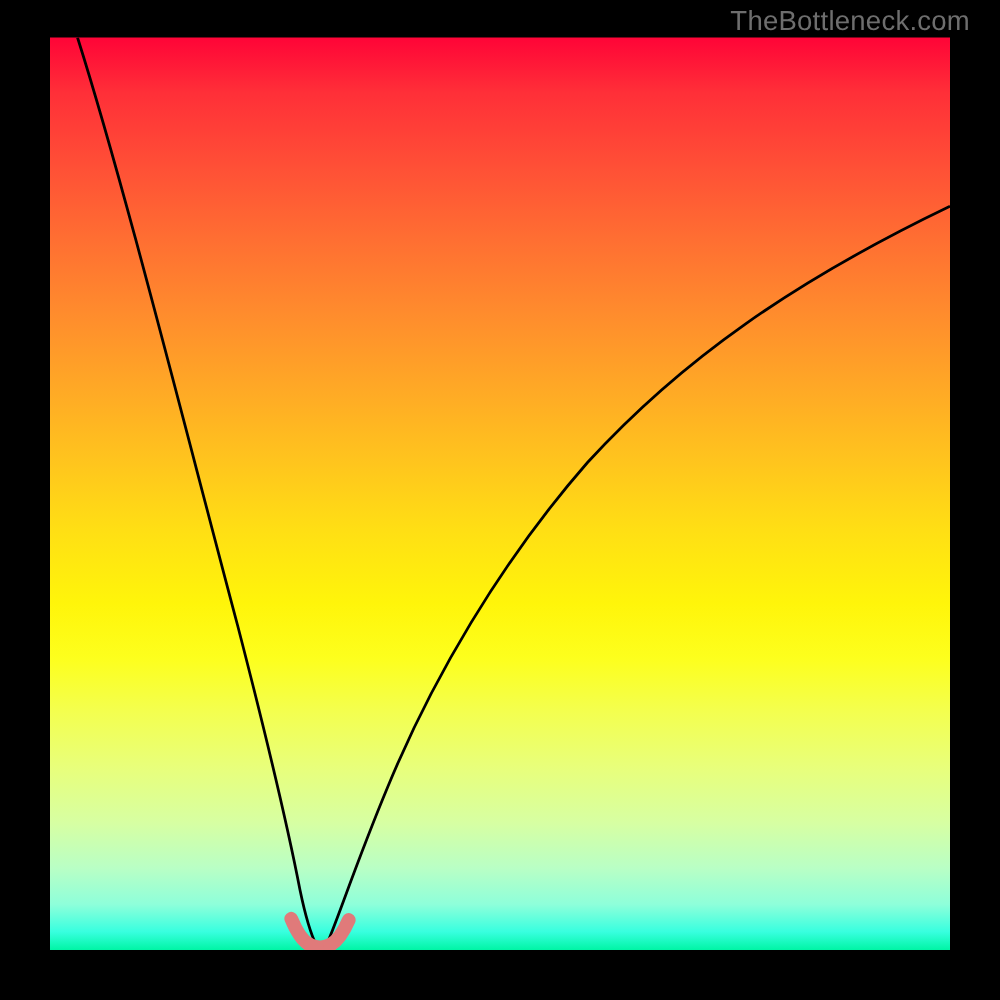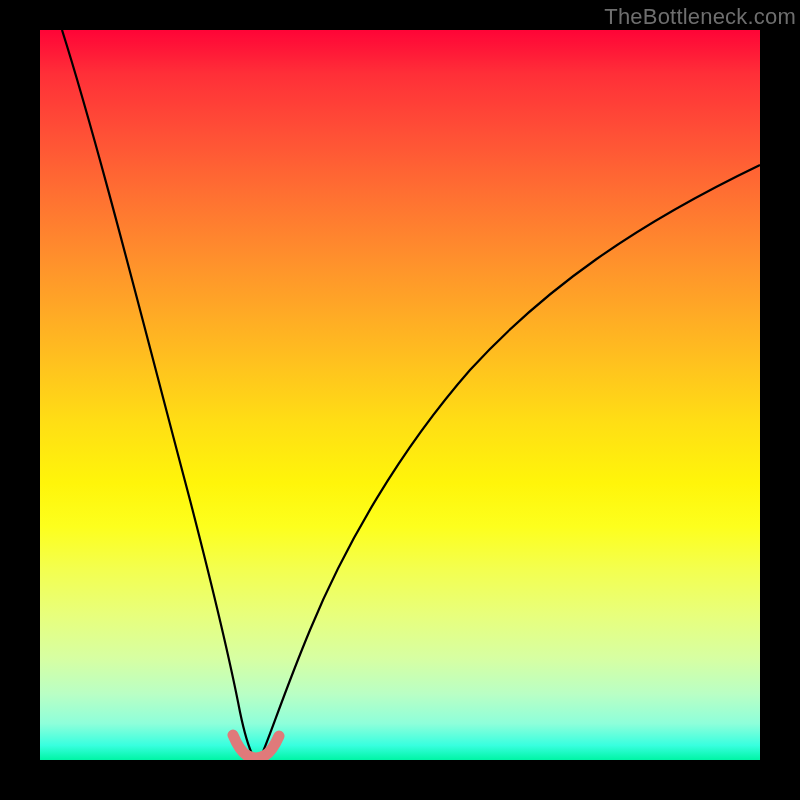--- a/index.html
+++ b/index.html
@@ -15,21 +15,21 @@
     position: absolute;
     left: 0;
     top: 0;
     width: 800px;
     height: 800px;
     background: #000;
   }
   .watermark {
     position: absolute;
     top: 4px;
-    right: 4px;
+    right: 24px;
     color: #6e6e6e;
     font-size: 22px;
     font-weight: 500;
     letter-spacing: 0.2px;
     z-index: 50;
   }
   .plot-area {
     position: absolute;
     left: 40px;
     top: 30px;

